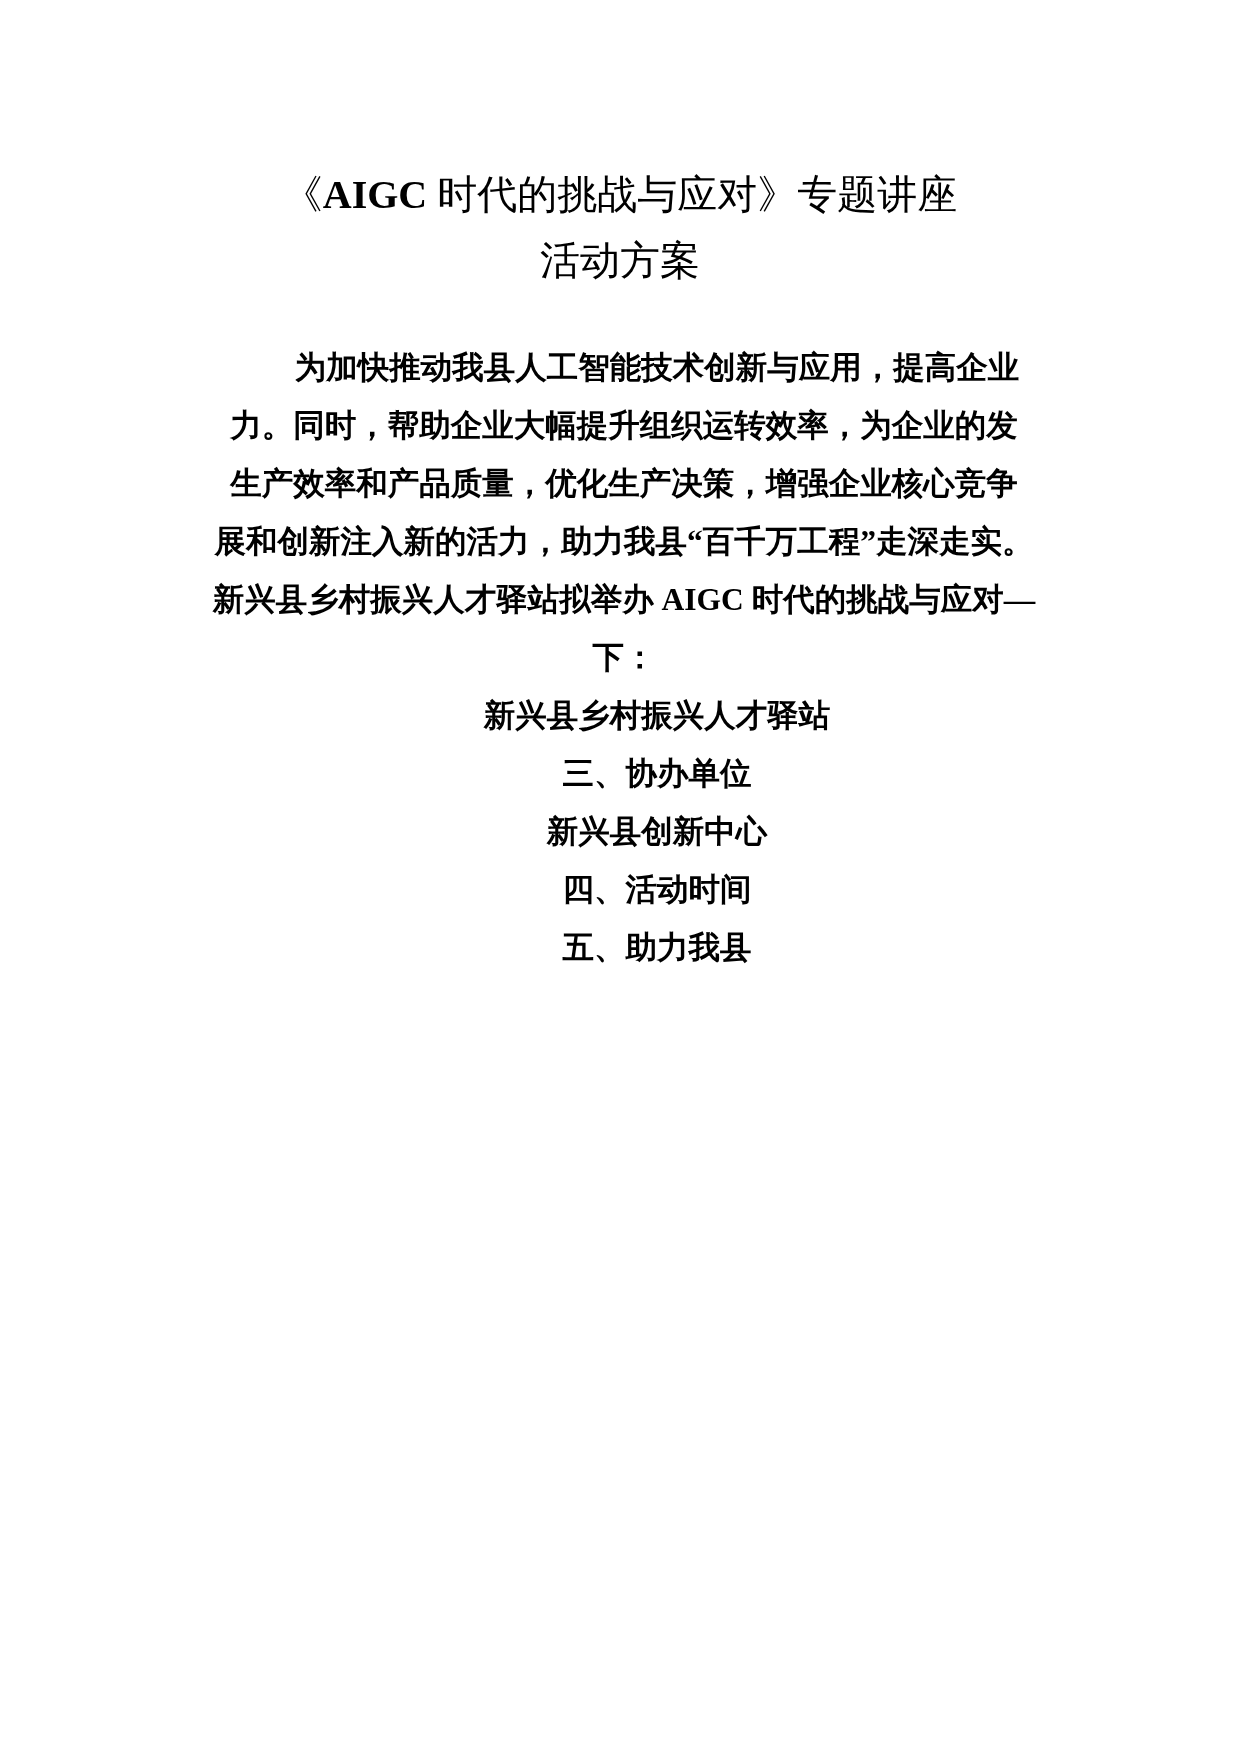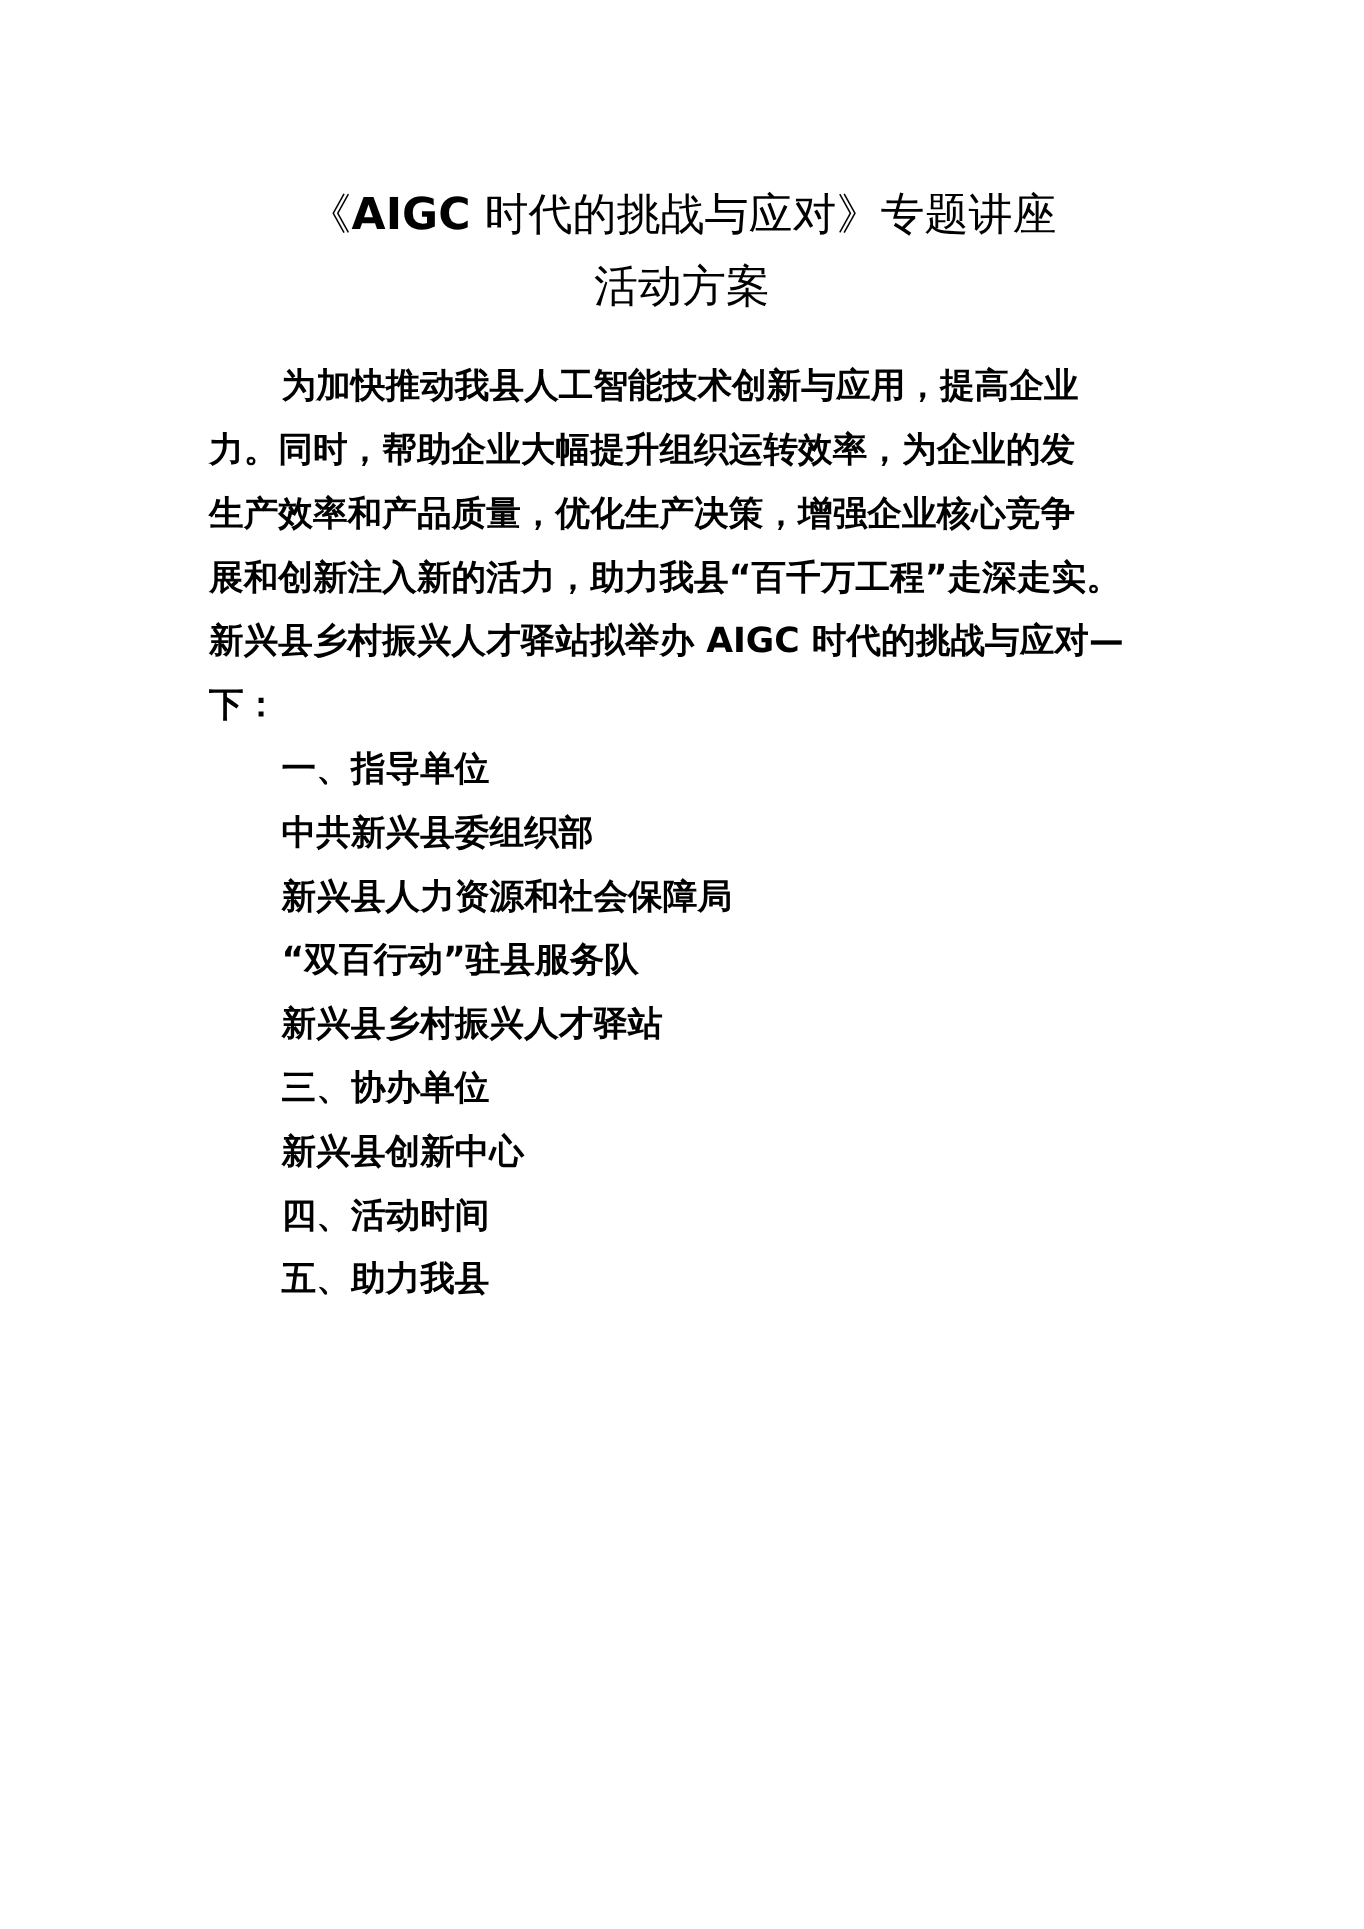--- a/index.html
+++ b/index.html
@@ -14,20 +14,21 @@
     overflow: hidden;
     font-family: "DejaVu Sans", "Liberation Sans", sans-serif;
     color: #000000;
   }
   .page {
     position: absolute;
     left: 0; top: 0;
     width: 1000px;
     height: 1754px;
     background: #ffffff;
+    font-family: Liberation Serif, serif;
   }
   .title {
     position: absolute;
     left: 0;
     width: 1240px;
     text-align: center;
     font-size: 40px;
     line-height: 66px;
     top: 162px;
     font-weight: normal;
@@ -36,25 +37,26 @@
   .title .latin {
     font-weight: bold;
   }
   .title-line {
     display: block;
     white-space: nowrap;
   }
   .body-text {
     position: absolute;
     left: 190px;
-    top: 322px;
+    top: 339px;
     width: 868px;
     font-size: 31.5px;
     line-height: 58px;
     font-weight: bold;
+    text-align: center;
   }
   .line {
     display: block;
     white-space: nowrap;
     height: 58px;
   }
   .indent {
     padding-left: 66px;
   }
 </style>
@@ -71,26 +73,20 @@
   <div class="body-text">
     <div>
       <span class="line indent">为加快推动我县人工智能技术创新与应用，提高企业</span>
       <span class="line">力。同时，帮助企业大幅提升组织运转效率，为企业的发</span>
       <span class="line">生产效率和产品质量，优化生产决策，增强企业核心竞争</span>
       <span class="line">展和创新注入新的活力，助力我县“百千万工程”走深走实。</span>
       <span class="line">新兴县乡村振兴人才驿站拟举办 AIGC 时代的挑战与应对—</span>
       <span class="line">下：</span>
     </div>
 
-    <div>
-      <span class="line indent">一、指导单位</span>
-      <span class="line indent">中共新兴县委组织部</span>
-      <span class="line indent">新兴县人力资源和社会保障局</span>
-      <span class="line indent">“双百行动”驻县服务队</span>
-    </div>
 
     <div>
       <span class="line indent">新兴县乡村振兴人才驿站</span>
     </div>
 
     <div>
       <span class="line indent">三、协办单位</span>
       <span class="line indent">新兴县创新中心</span>
     </div>
 

